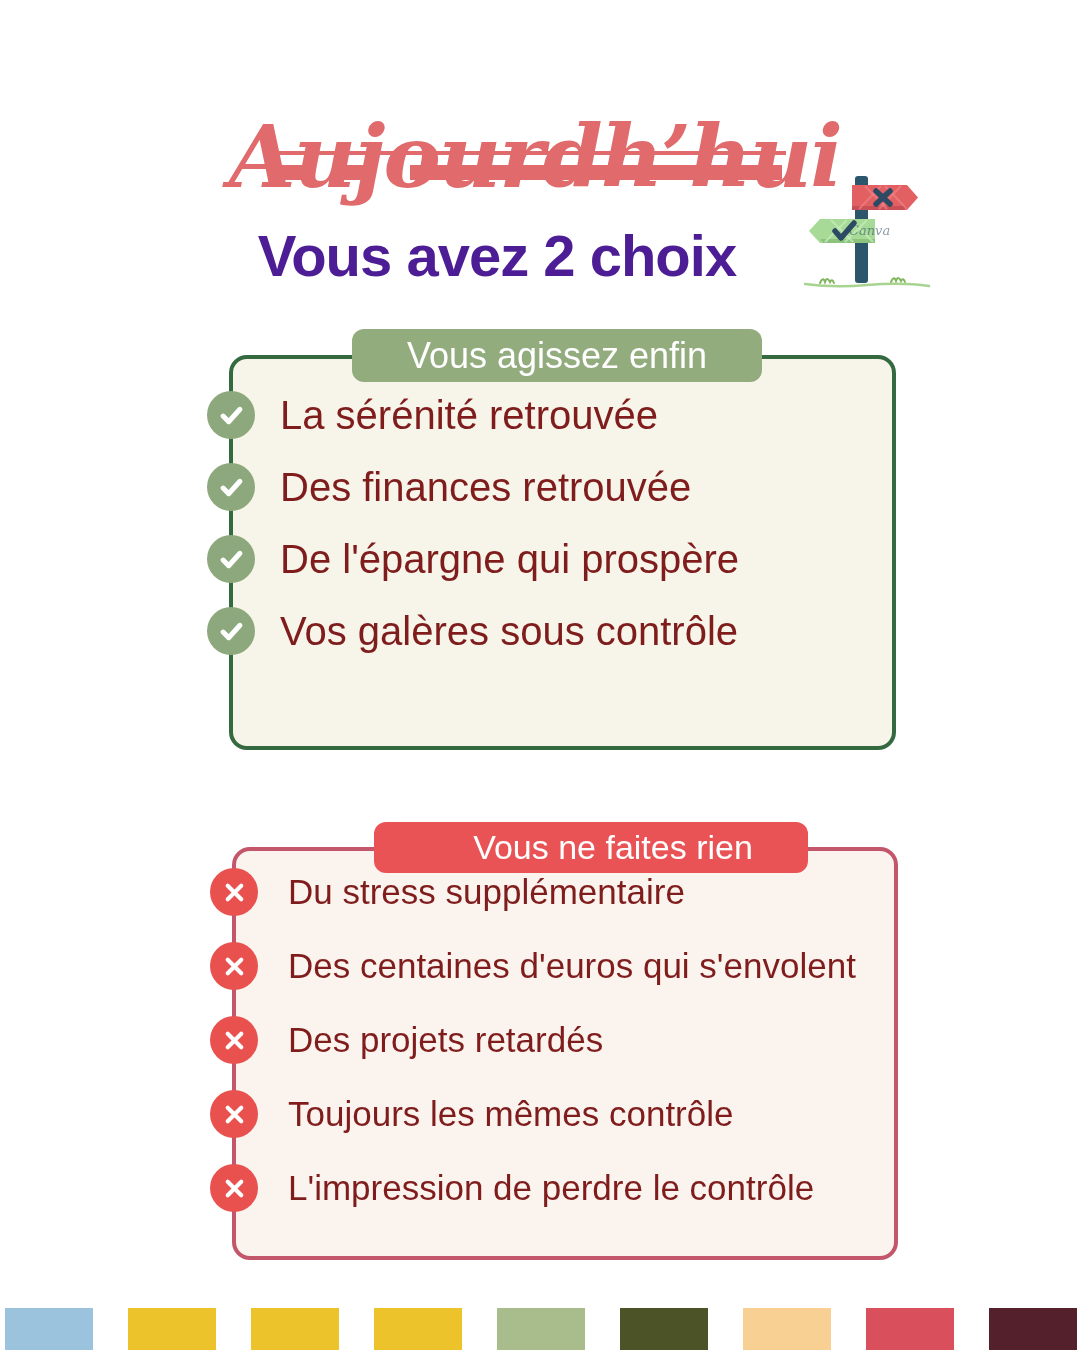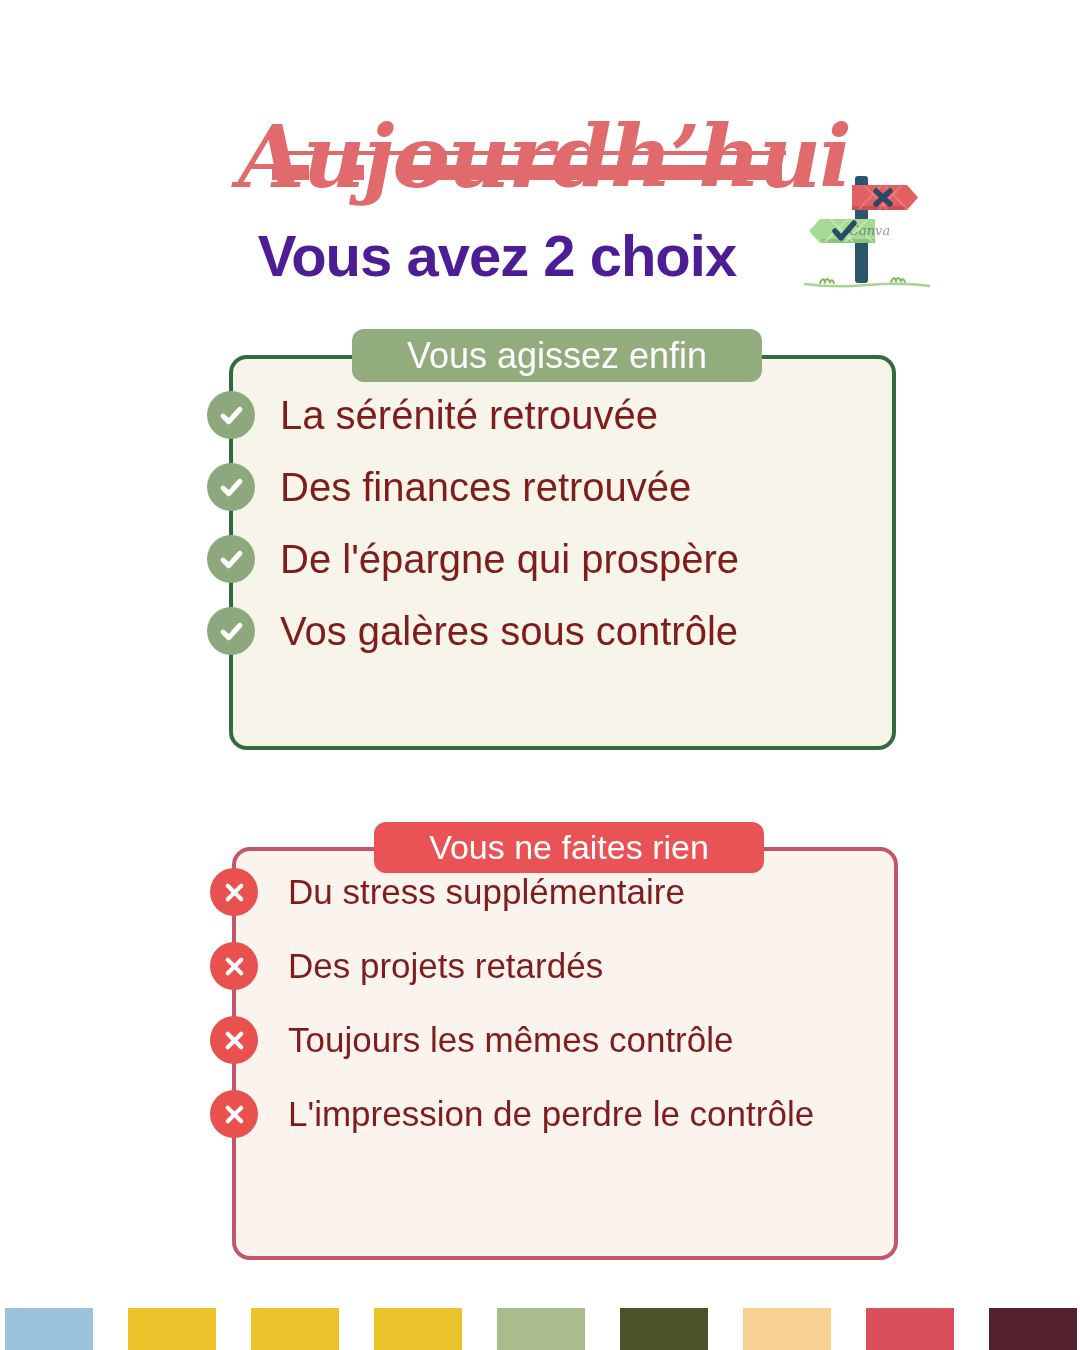--- a/index.html
+++ b/index.html
@@ -2,21 +2,21 @@
 <html><head>
 <meta charset="utf-8">
 <style>
   html,body{margin:0;padding:0;background:#ffffff;}
   .stage{
     position:relative;width:1080px;height:1350px;overflow:hidden;
     background:#ffffff;font-family:"Liberation Sans",sans-serif;
   }
   
   .title{
-    position:absolute;left:16px;top:56px;width:1056px;text-align:center;
+    position:absolute;left:7px;top:56px;width:1056px;text-align:center;
     font-family:"DejaVu Serif",serif;font-style:italic;font-weight:bold;
     font-size:86px;line-height:1;color:#E06A6C;letter-spacing:-2px;
   }
   .u-seg{position:absolute;background:#E06A6C;}
   .u-thin{left:272px;top:151px;width:514px;height:4px;}
   .u-d1{left:272px;top:165px;width:37px;height:15px;}
   .u-d2{left:344px;top:165px;width:20px;height:15px;}
   .u-bar{left:410px;top:165px;width:372px;height:15px;}
   .subtitle{
     position:absolute;left:0;top:222px;width:994px;text-align:center;
@@ -25,21 +25,21 @@
   .signpost{position:absolute;left:795px;top:171px;width:145px;height:118px;}
   
   .box{position:absolute;border-radius:18px;}
   .box.pos{left:229px;top:355px;width:659px;height:387px;border:4px solid #35693F;background:#F7F4EA;}
   .box.neg{left:232px;top:847px;width:658px;height:405px;border:4px solid #C3566A;background:#FBF3EE;}
   .pill{
     position:absolute;z-index:3;border-radius:12px;color:#ffffff;
     display:flex;align-items:center;justify-content:center;
   }
   .pill.pos{left:352px;top:329px;width:410px;height:53px;background:#93AC7E;font-size:36px;}
-  .pill.neg{left:374px;top:822px;width:390px;height:51px;background:#EA5355;font-size:34px;}
+  .pill.neg{left:374px;top:822px;width:390px;height:51px;background:#EA5355;font-size:34px;padding-left:44px;}
   .items{position:absolute;z-index:2;display:flex;flex-direction:column;}
   .items.pos{left:229px;top:379px;width:659px;}
   .items.neg{left:232px;top:855px;width:658px;}
   .row{position:relative;display:flex;align-items:center;}
   .items.pos .row{height:72px;}
   .items.neg .row{height:74px;}
   .bullet{
     position:absolute;left:-22px;top:50%;transform:translateY(-50%);
     width:48px;height:48px;border-radius:50%;
     display:flex;align-items:center;justify-content:center;
@@ -150,20 +150,28 @@
 
       <div class="row">
         <span class="bullet cross">
           <svg width="25" height="25" viewBox="0 0 24 24">
             <path d="M5.5 5.5 L18.5 18.5 M18.5 5.5 L5.5 18.5" stroke="#ffffff" stroke-width="4" fill="none" stroke-linecap="round"></path>
           </svg>
         </span>
         <span class="txt">Du stress supplémentaire</span>
       </div>
 
+      <div class="row">
+        <span class="bullet cross">
+          <svg width="25" height="25" viewBox="0 0 24 24">
+            <path d="M5.5 5.5 L18.5 18.5 M18.5 5.5 L5.5 18.5" stroke="#ffffff" stroke-width="4" fill="none" stroke-linecap="round"></path>
+          </svg>
+        </span>
+        <span class="txt">Des centaines d'euros qui s'envolent</span>
+      </div>
 
       <div class="row">
         <span class="bullet cross">
           <svg width="25" height="25" viewBox="0 0 24 24">
             <path d="M5.5 5.5 L18.5 18.5 M18.5 5.5 L5.5 18.5" stroke="#ffffff" stroke-width="4" fill="none" stroke-linecap="round"></path>
           </svg>
         </span>
         <span class="txt">Des projets retardés</span>
       </div>
 

